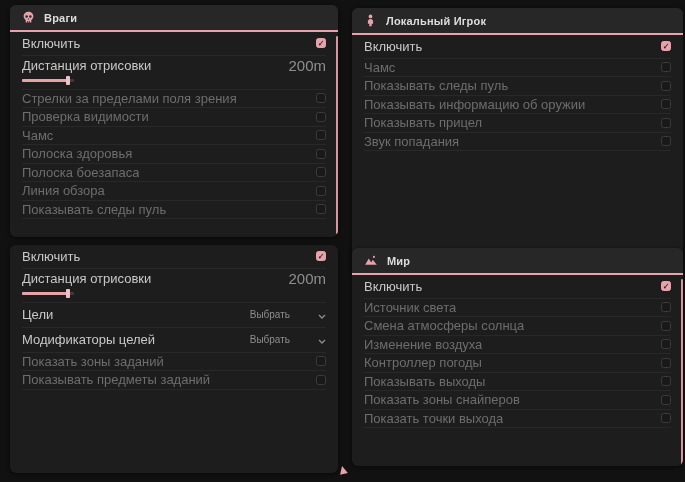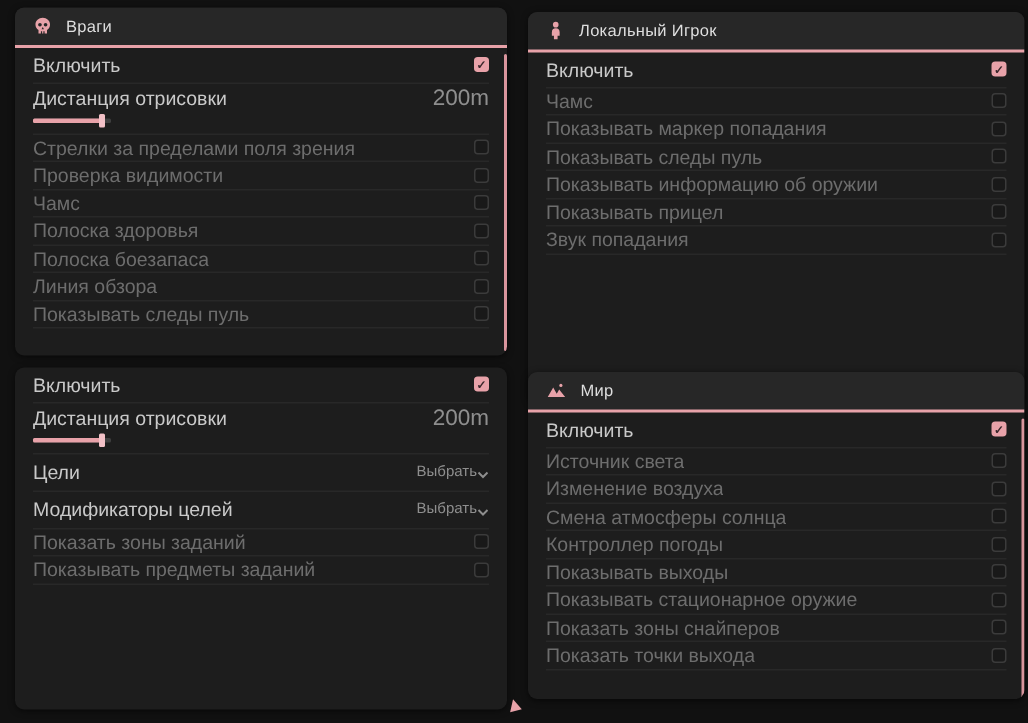--- a/index.html
+++ b/index.html
@@ -10,40 +10,40 @@
   html,body{width:685px;height:482px;overflow:hidden}
   body{background:var(--page);font-family:"Liberation Sans",sans-serif;position:relative}
   .panel{position:absolute;background:var(--panel);border-radius:6px;overflow:hidden;
          box-shadow:0 1px 4px rgba(0,0,0,.55)}
   #panel-enemies{left:10px;top:5px;width:328px;height:232px}
   #panel-local-player{left:352px;top:8px;width:331px;height:261px}
   #panel-quests{left:10px;top:245px;width:328px;height:228px}
   #panel-world{left:352px;top:248px;width:331px;height:218px}
   .panel-header{height:27px;display:flex;align-items:center;gap:9px;padding:0 12px;
                 background:var(--header);border-bottom:2px solid var(--accent)}
-  .panel-title{font-size:11px;font-weight:normal;color:#dedede;letter-spacing:.2px}
+  .panel-title{font-size:11px;font-weight:bold;color:#dedede;letter-spacing:.2px}
   .hicon{display:flex;align-items:center}
   .content{padding:0 12px;position:relative}
   .row{display:flex;align-items:center;justify-content:space-between;
        height:18.5px;border-bottom:1px solid var(--divider)}
   .row:first-child{height:23.5px}
   .row.slider{display:block;height:34px;padding-top:2px}
   .row.select{height:25px}
   .label{font-size:13px;color:var(--dim);white-space:nowrap;overflow:hidden}
   .row.bright .label{color:var(--bright)}
   .checkbox{width:10px;height:10px;border-radius:2.5px;border:1px solid #3b3b3b;
             background:#191919;flex:none;font-size:8px;line-height:9px;text-align:center;
             color:transparent;cursor:pointer}
   .checkbox.checked{background:var(--accent);border-color:var(--accent);color:#39262a;font-weight:bold}
   .slider-top{display:flex;align-items:center;justify-content:space-between;height:16px}
   .value{font-size:15px;color:var(--value)}
   .slider-track{position:relative;width:52px;height:3px;background:#3d3d3d;border-radius:1px;margin-top:5px}
   .slider-fill{position:absolute;left:0;top:0;bottom:0;background:var(--accent);border-radius:1px}
   .slider-handle{position:absolute;top:-3px;width:4px;height:9px;background:#f2c0c6;border-radius:1px;cursor:pointer}
-  .select-box{display:flex;align-items:flex-end;gap:0;cursor:pointer}
+  .select-box{display:flex;align-items:flex-end;gap:28px;cursor:pointer}
   .select-value{font-size:10px;color:var(--value)}
   .chevron-down-icon{display:flex;align-items:center}
   .scrollbar-thumb{position:absolute;right:0;top:31px;bottom:3px;width:2px;
                    background:#d9959d;border-radius:1px}
   #panel-world .scrollbar-thumb{top:31px;bottom:0}
   .cursor{position:absolute;left:339px;top:466px;width:0;height:0;
           border-left:4px solid transparent;border-right:4px solid transparent;
           border-bottom:8px solid var(--accent);transform:rotate(-14deg)}
 </style>
 </head>
@@ -121,24 +121,20 @@
   <div class="content">
       <div class="row toggle bright">
         <span class="label">Включить</span>
         <span class="checkbox checked">✓</span>
       </div>
       <div class="row toggle">
         <span class="label">Чамс</span>
         <span class="checkbox"></span>
       </div>
       <div class="row toggle">
-        <span class="label">Показывать маркер попадания</span>
-        <span class="checkbox"></span>
-      </div>
-      <div class="row toggle">
         <span class="label">Показывать следы пуль</span>
         <span class="checkbox"></span>
       </div>
       <div class="row toggle">
         <span class="label">Показывать информацию об оружии</span>
         <span class="checkbox"></span>
       </div>
       <div class="row toggle">
         <span class="label">Показывать прицел</span>
         <span class="checkbox"></span>
@@ -212,40 +208,36 @@
   <div class="content">
       <div class="row toggle bright">
         <span class="label">Включить</span>
         <span class="checkbox checked">✓</span>
       </div>
       <div class="row toggle">
         <span class="label">Источник света</span>
         <span class="checkbox"></span>
       </div>
       <div class="row toggle">
+        <span class="label">Смена атмосферы солнца</span>
+        <span class="checkbox"></span>
+      </div>
+      <div class="row toggle">
         <span class="label">Изменение воздуха</span>
         <span class="checkbox"></span>
       </div>
       <div class="row toggle">
-        <span class="label">Смена атмосферы солнца</span>
-        <span class="checkbox"></span>
-      </div>
-      <div class="row toggle">
         <span class="label">Контроллер погоды</span>
         <span class="checkbox"></span>
       </div>
       <div class="row toggle">
         <span class="label">Показывать выходы</span>
         <span class="checkbox"></span>
       </div>
       <div class="row toggle">
-        <span class="label">Показывать стационарное оружие</span>
-        <span class="checkbox"></span>
-      </div>
-      <div class="row toggle">
         <span class="label">Показать зоны снайперов</span>
         <span class="checkbox"></span>
       </div>
       <div class="row toggle">
         <span class="label">Показать точки выхода</span>
         <span class="checkbox"></span>
       </div>
     </div>
   <div class="scrollbar-thumb"></div>
 </section>

